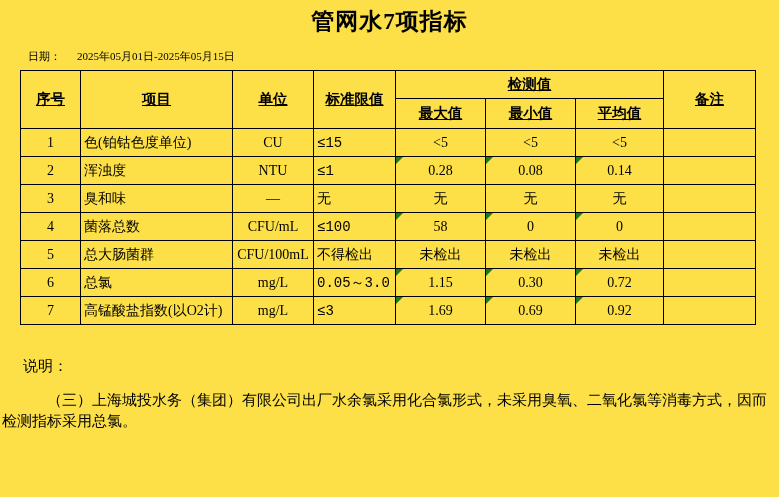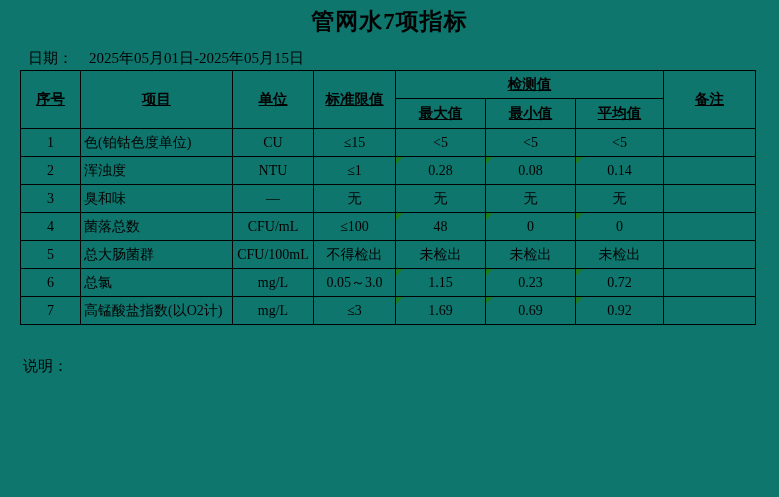--- a/index.html
+++ b/index.html
@@ -3,32 +3,32 @@
 <meta charset="utf-8">
 <style>
   * { margin: 0; padding: 0; box-sizing: border-box; }
   html, body { background: #ffffff; }
   body {
     width: 779px; height: 497px;
     font-family: "Liberation Serif", serif;
     color: #000;
     overflow: hidden;
   }
-  .page { position: relative; width: 779px; height: 497px; background: #0f766e; }
+  .page { position: relative; width: 779px; height: 497px; background: #fde047; }
 
   .title {
     position: absolute; top: 6px; left: 0; width: 100%;
     text-align: center;
     font-size: 23px; font-weight: bold;
     letter-spacing: 1px;
   }
 
   .date-row {
     position: absolute; top: 49px; left: 28px;
-    font-size: 15px;
+    font-size: 11px;
     display: flex; align-items: baseline;
   }
   .date-row .date-value { margin-left: 16px; }
 
   table.report {
     position: absolute; top: 70px; left: 20px;
     width: 735px;
     border-collapse: collapse;
     table-layout: fixed;
     font-size: 14px;
@@ -46,21 +46,21 @@
     font-size: 14.5px;
     text-decoration: underline;
   }
   tr.hdr1 { height: 28px; }
   tr.hdr2 { height: 30px; }
   tr.datarow { height: 28px; }
 
   td.c-no   { text-align: center; }
   td.c-item { text-align: left; padding-left: 5px; }
   td.c-unit { text-align: center; padding-left: 5px; }
-  td.c-limit{ text-align: center; padding-left: 5px; }
+  td.c-limit{ text-align: left; padding-left: 5px; font-family: Liberation Mono, monospace; }
   td.c-val  { text-align: center; }
   td.c-remark { text-align: center; }
 
   tr.flagged td.c-val::before {
     content: "";
     position: absolute; top: 0; left: 0;
     width: 7px; height: 7px;
     background: var(--flag-green, #1e7b1e);
     clip-path: polygon(0 0, 100% 0, 0 100%);
   }
@@ -139,55 +139,56 @@
       <td class="c-val">无</td>
       <td class="c-val">无</td>
       <td class="c-val">无</td>
       <td class="c-remark"></td>
     </tr>
     <tr class="datarow flagged">
       <td class="c-no">4</td>
       <td class="c-item">菌落总数</td>
       <td class="c-unit">CFU/mL</td>
       <td class="c-limit">≤100</td>
-      <td class="c-val">48</td>
+      <td class="c-val">58</td>
       <td class="c-val">0</td>
       <td class="c-val">0</td>
       <td class="c-remark"></td>
     </tr>
     <tr class="datarow">
       <td class="c-no">5</td>
       <td class="c-item">总大肠菌群</td>
       <td class="c-unit">CFU/100mL</td>
       <td class="c-limit">不得检出</td>
       <td class="c-val">未检出</td>
       <td class="c-val">未检出</td>
       <td class="c-val">未检出</td>
       <td class="c-remark"></td>
     </tr>
     <tr class="datarow flagged">
       <td class="c-no">6</td>
       <td class="c-item">总氯</td>
       <td class="c-unit">mg/L</td>
       <td class="c-limit">0.05～3.0</td>
       <td class="c-val">1.15</td>
-      <td class="c-val">0.23</td>
+      <td class="c-val">0.30</td>
       <td class="c-val">0.72</td>
       <td class="c-remark"></td>
     </tr>
     <tr class="datarow flagged">
       <td class="c-no">7</td>
       <td class="c-item">高锰酸盐指数(以O2计)</td>
       <td class="c-unit">mg/L</td>
       <td class="c-limit">≤3</td>
       <td class="c-val">1.69</td>
       <td class="c-val">0.69</td>
       <td class="c-val">0.92</td>
       <td class="c-remark"></td>
     </tr>
   </tbody>
     </table>
 
   <div class="notes">
     <div class="notes-label">说明：</div>
+    <p>（三）上海城投水务（集团）有限公司出厂水余氯采用化合氯形式，未采用臭氧、二氧化氯等消毒方式，因而检测指标采用总氯。</p>
   </div>
 
 </div>
 
 </body></html>

